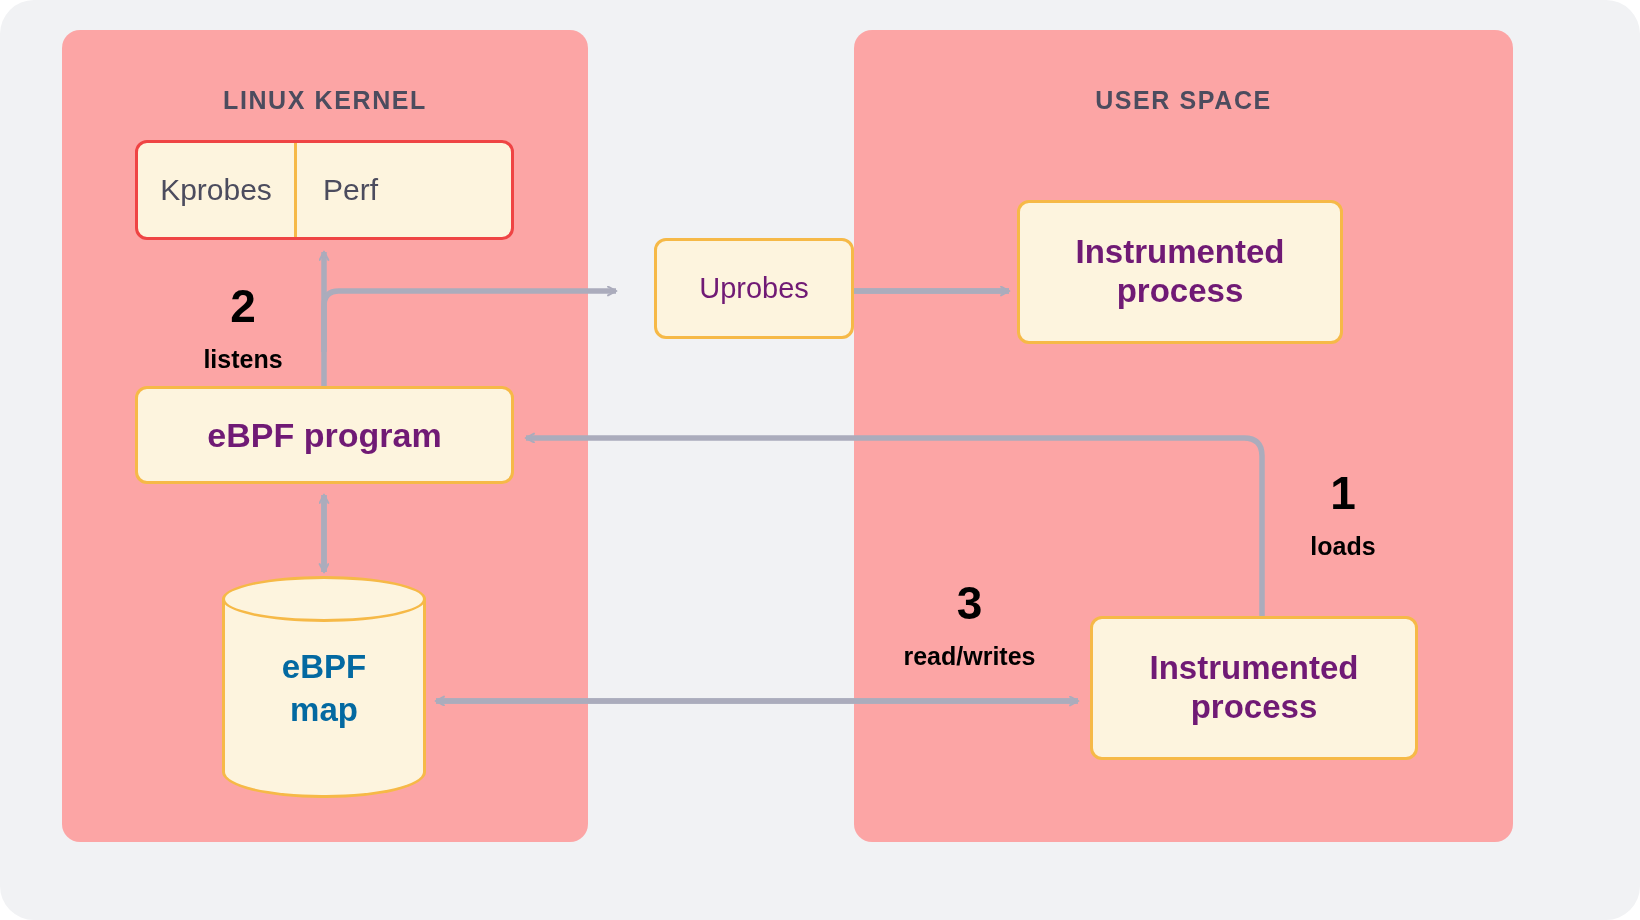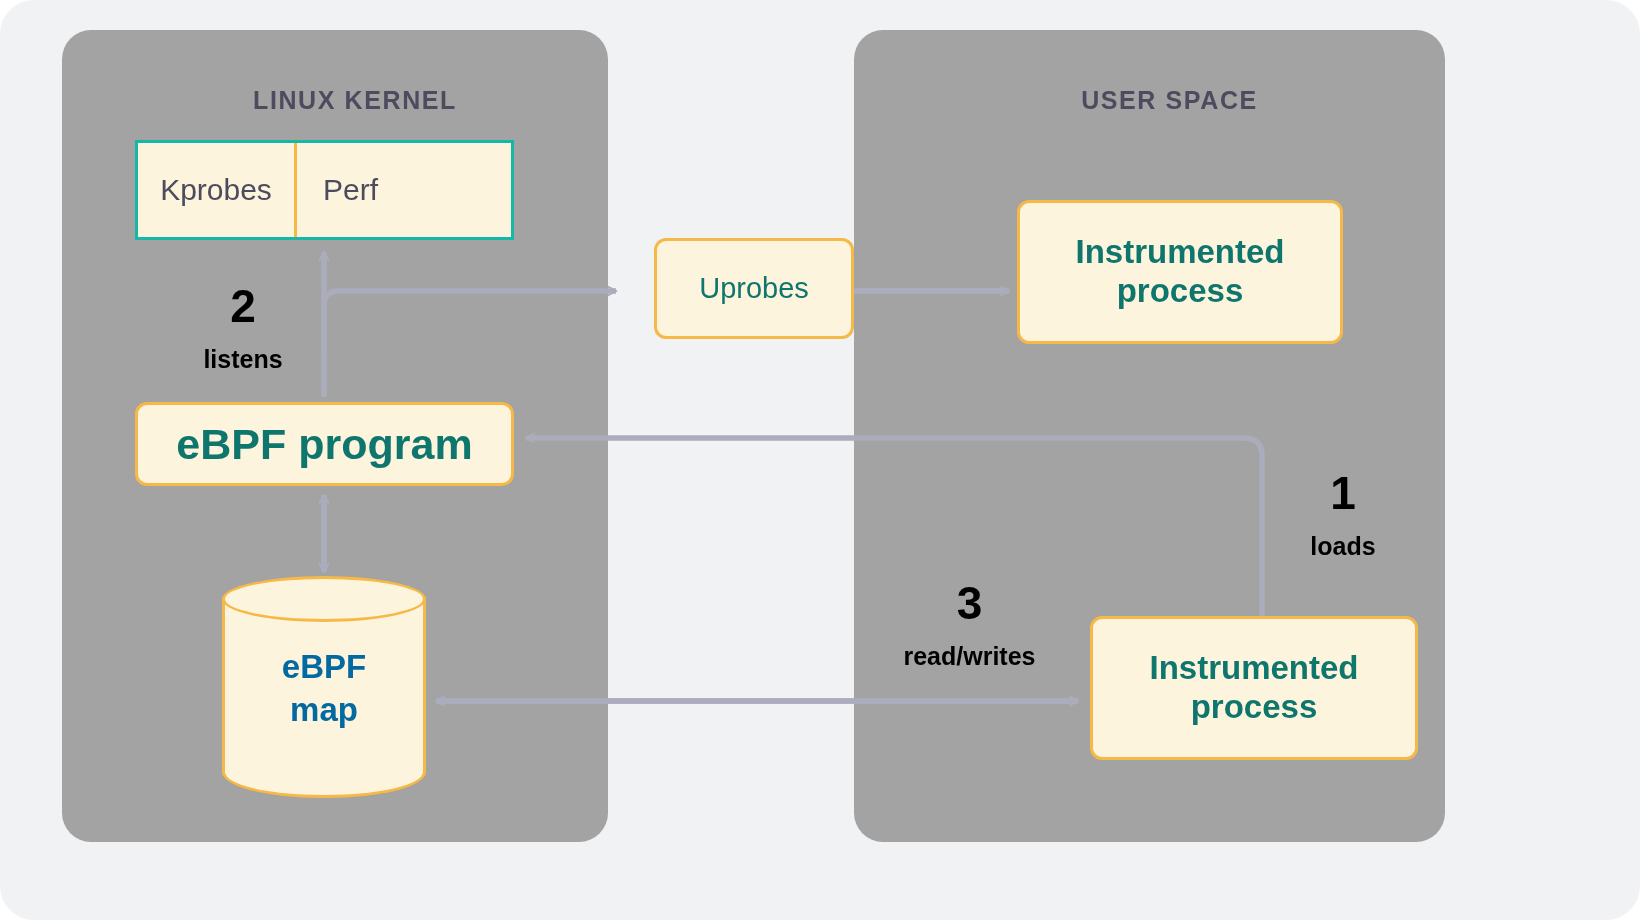--- a/index.html
+++ b/index.html
@@ -11,26 +11,25 @@
     position: relative;
     width: 1640px;
     height: 920px;
     background: #f1f2f4;
     border-radius: 34px;
     overflow: hidden;
     font-family: "Liberation Sans", sans-serif;
   }
   .panel {
     position: absolute;
-    background: #a3a3a3;
-    border-radius: 29px;
-    padding-left: 20px;
+    background: #fca5a5;
+    border-radius: 18px;
   }
   #panel-kernel { left: 62px;  top: 30px; width: 526px; height: 812px; }
-  #panel-user   { left: 854px; top: 30px; width: 571px; height: 812px; }
+  #panel-user   { left: 854px; top: 30px; width: 659px; height: 812px; }
 
   .panel-title {
     position: absolute;
     top: 56px;
     width: 100%;
     text-align: center;
     font-size: 25px;
     font-weight: bold;
     letter-spacing: 1.6px;
     color: #4c4c5e;
@@ -40,53 +39,53 @@
   .node {
     position: absolute;
     background: #fdf4de;
     border: 3px solid #f6b947;
     border-radius: 12px;
     box-sizing: border-box;
     display: flex;
     align-items: center;
     justify-content: center;
     text-align: center;
-    color: #0f766e;
+    color: #701a75;
     line-height: 1.18;
   }
 
   
   #probe-strip {
     position: absolute;
     left: 135px; top: 140px;
     width: 379px; height: 100px;
     display: flex;
-    border: 3px solid #14b8a6;
-    border-radius: 0;
+    border: 3px solid #ef4444;
+    border-radius: 12px;
     box-sizing: border-box;
     background: #fdf4de;
     overflow: hidden;
   }
   .probe-seg {
     display: flex;
     align-items: center;
     justify-content: center;
     font-size: 30px;
     color: #4c4c5e;
     box-sizing: border-box;
     height: 100%;
   }
   .probe-seg + .probe-seg { border-left: 3px solid #f6b947; }
   #probe-seg-0 { width: 156px; }
   #probe-seg-1 { width: 110px; }
   #probe-seg-2 { width: 110px; }
 
   #node-ebpf-program {
-    left: 135px; top: 402px; width: 379px; height: 84px;
-    font-size: 43px; font-weight: bold;
+    left: 135px; top: 386px; width: 379px; height: 98px;
+    font-size: 34px; font-weight: bold;
   }
   #node-uprobes {
     left: 626px; top: 238px; width: 200px; height: 101px;
     font-size: 29px;
     margin-left: 28px;
   }
   #node-proc-top {
     left: 1017px; top: 200px; width: 326px; height: 144px;
     font-size: 33px; font-weight: bold;
   }

